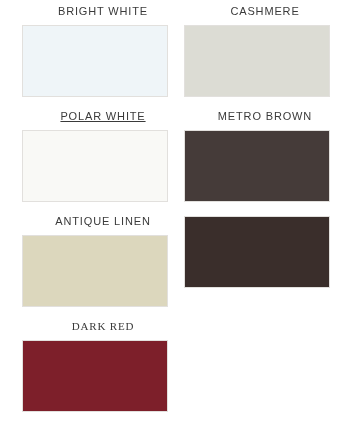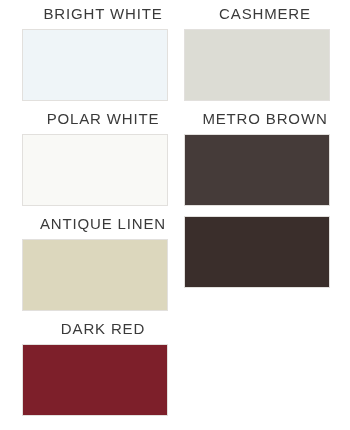--- a/index.html
+++ b/index.html
@@ -27,21 +27,21 @@
     align-content: start;
   }
 
   .swatch-cell {
     display: flex;
     flex-direction: column;
     align-items: center;
   }
 
   .swatch-label {
-    font-size: 15px;
+    font-size: 11px;
     line-height: 1;
     letter-spacing: 0.85px;
     color: #3a3a3a;
     text-transform: uppercase;
     text-align: center;
     white-space: nowrap;
     margin: 0 0 8px 16px;
     user-select: none;
   }
 
@@ -58,31 +58,31 @@
 <div id="swatch-grid">
     <div class="swatch-cell">
       <div class="swatch-label" style="color: rgb(58, 58, 58);">BRIGHT WHITE</div>
       <div class="swatch-chip" style="background-color: rgb(239, 245, 248); border-color: rgb(226, 224, 221);"></div>
     </div>
     <div class="swatch-cell">
       <div class="swatch-label" style="color: rgb(58, 58, 58);">CASHMERE</div>
       <div class="swatch-chip" style="background-color: rgb(220, 220, 212); border-color: rgb(226, 224, 221);"></div>
     </div>
     <div class="swatch-cell">
-      <div class="swatch-label" style="color: rgb(58, 58, 58);">POLAR WHITE</div>
+      <div class="swatch-label" style="color: rgb(58, 58, 58); text-decoration: underline;">POLAR WHITE</div>
       <div class="swatch-chip" style="background-color: rgb(249, 249, 246); border-color: rgb(226, 224, 221);"></div>
     </div>
     <div class="swatch-cell">
       <div class="swatch-label" style="color: rgb(58, 58, 58);">METRO BROWN</div>
       <div class="swatch-chip" style="background-color: rgb(69, 59, 57); border-color: rgb(226, 224, 221);"></div>
     </div>
     <div class="swatch-cell">
       <div class="swatch-label" style="color: rgb(58, 58, 58);">ANTIQUE LINEN</div>
       <div class="swatch-chip" style="background-color: rgb(220, 215, 189); border-color: rgb(226, 224, 221);"></div>
     </div>
     <div class="swatch-cell">
       <div class="swatch-chip" style="background-color: rgb(58, 46, 43); border-color: rgb(226, 224, 221);"></div>
     </div>
     <div class="swatch-cell">
-      <div class="swatch-label" style="color: rgb(58, 58, 58);">DARK RED</div>
+      <div class="swatch-label" style="color: rgb(58, 58, 58); font-family: Liberation Serif, serif;">DARK RED</div>
       <div class="swatch-chip" style="background-color: rgb(125, 31, 42); border-color: rgb(226, 224, 221);"></div>
     </div>
   </div>
 
 </body></html>

